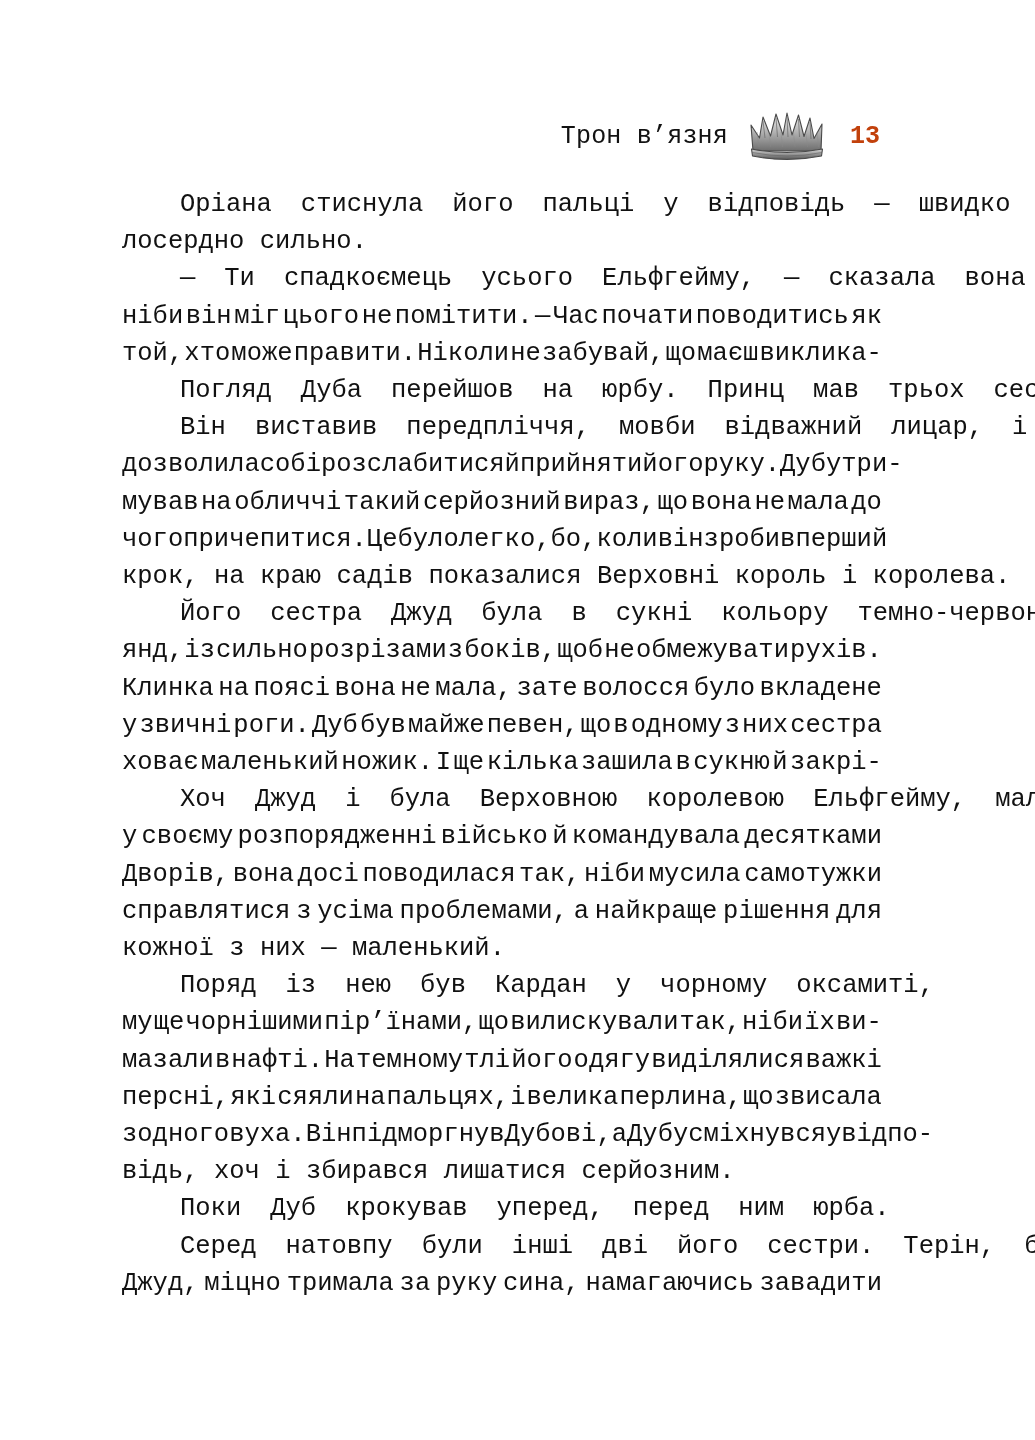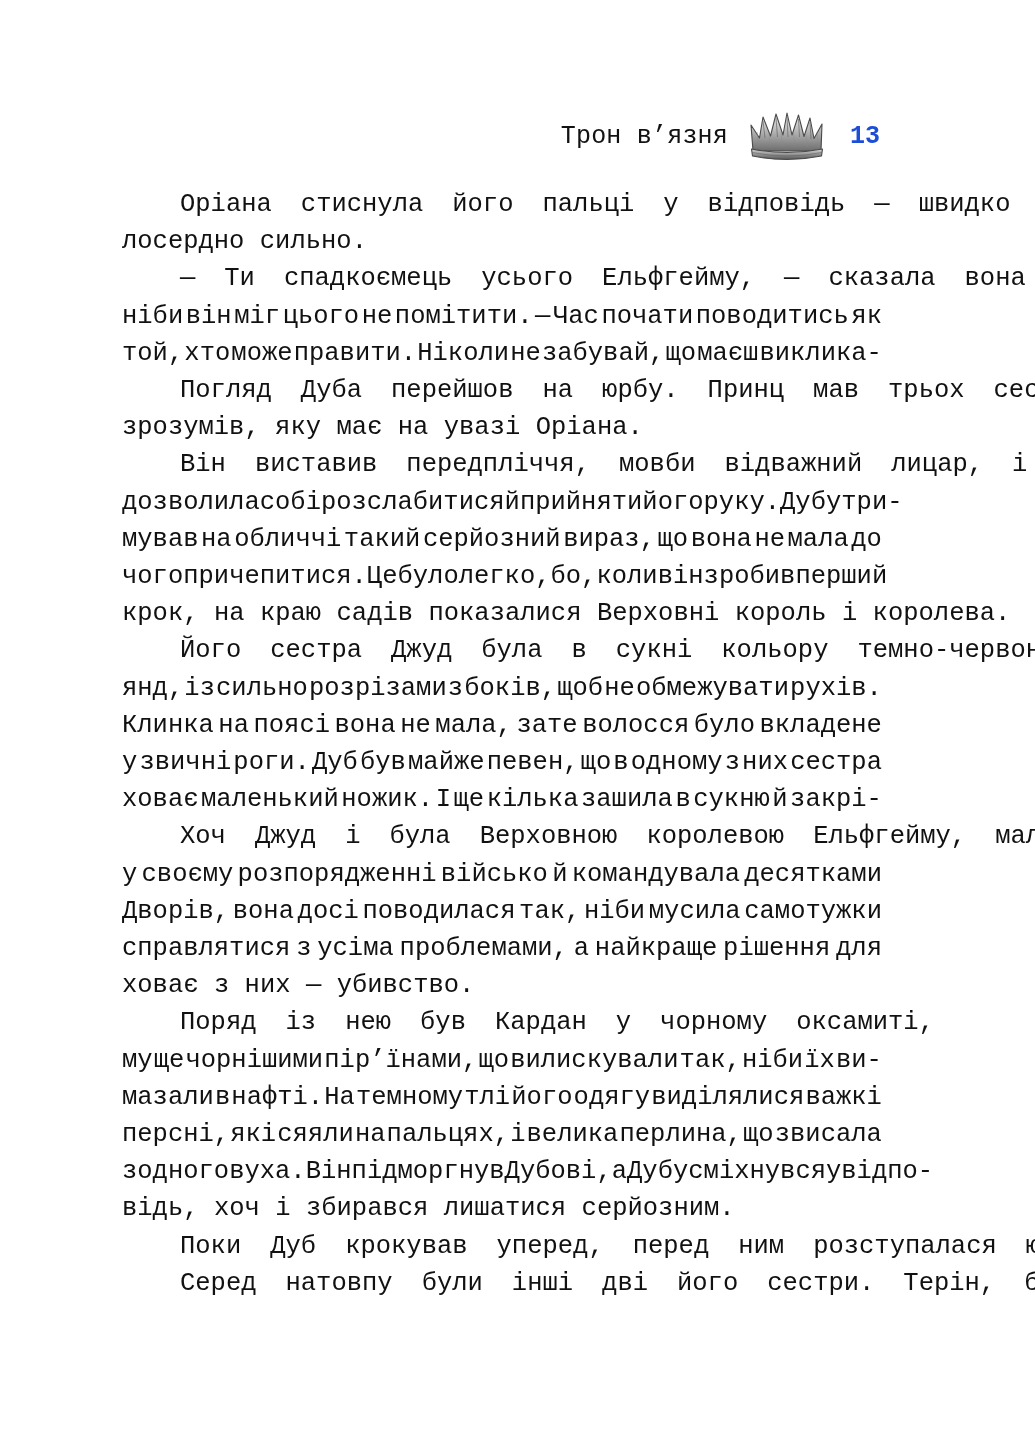--- a/index.html
+++ b/index.html
@@ -42,21 +42,21 @@
     width: 82px;
     height: 52px;
     margin: 0 16px 0 18px;
     display: block;
     flex: 0 0 auto;
   }
   .rh-pageno {
     font-size: 25px;
     font-weight: bold;
     line-height: 1;
-    color: #1d4ed8;
+    color: #c2410c;
     min-width: 36px;
     text-align: right;
     white-space: nowrap;
   }
 
   
   .textblock {
     position: absolute;
     left: 122px;
     top: 178px;
@@ -193,21 +193,20 @@
           <span>Дуба</span>
           <span>перейшов</span>
           <span>на</span>
           <span>юрбу.</span>
           <span>Принц</span>
           <span>мав</span>
           <span>трьох</span>
           <span>сестер,</span>
           <span>але</span>
         </span>
-      <span class="ln">зрозумів, яку має на увазі Оріана.</span>
     </p>
 
     <p class="para" id="p4">
       <span class="ln first just">
           <span style="width: 29px; flex: 0 0 29px;"></span>
           <span>Він</span>
           <span>виставив</span>
           <span>передпліччя,</span>
           <span>мовби</span>
           <span>відважний</span>
@@ -355,21 +354,21 @@
       <span class="ln just">
           <span>справлятися</span>
           <span>з</span>
           <span>усіма</span>
           <span>проблемами,</span>
           <span>а</span>
           <span>найкраще</span>
           <span>рішення</span>
           <span>для</span>
         </span>
-      <span class="ln">ховає з них — убивство.</span>
+      <span class="ln">кожної з них — маленький.</span>
     </p>
 
     <p class="para" id="p7">
       <span class="ln first just">
           <span style="width: 29px; flex: 0 0 29px;"></span>
           <span>Поряд</span>
           <span>із</span>
           <span>нею</span>
           <span>був</span>
           <span>Кардан</span>
@@ -431,34 +430,43 @@
 
     <p class="para" id="p8">
       <span class="ln first just">
           <span style="width: 29px; flex: 0 0 29px;"></span>
           <span>Поки</span>
           <span>Дуб</span>
           <span>крокував</span>
           <span>уперед,</span>
           <span>перед</span>
           <span>ним</span>
-          <span>розступалася</span>
           <span>юрба.</span>
         </span>
     </p>
 
     <p class="para" id="p9">
       <span class="ln first just">
           <span style="width: 29px; flex: 0 0 29px;"></span>
           <span>Серед</span>
           <span>натовпу</span>
           <span>були</span>
           <span>інші</span>
           <span>дві</span>
           <span>його</span>
           <span>сестри.</span>
           <span>Терін,</span>
           <span>близнючка</span>
         </span>
+      <span class="ln just">
+          <span>Джуд,</span>
+          <span>міцно</span>
+          <span>тримала</span>
+          <span>за</span>
+          <span>руку</span>
+          <span>сина,</span>
+          <span>намагаючись</span>
+          <span>завадити</span>
+        </span>
     </p>
 
   </div>
 </div>
 
 </body></html>

